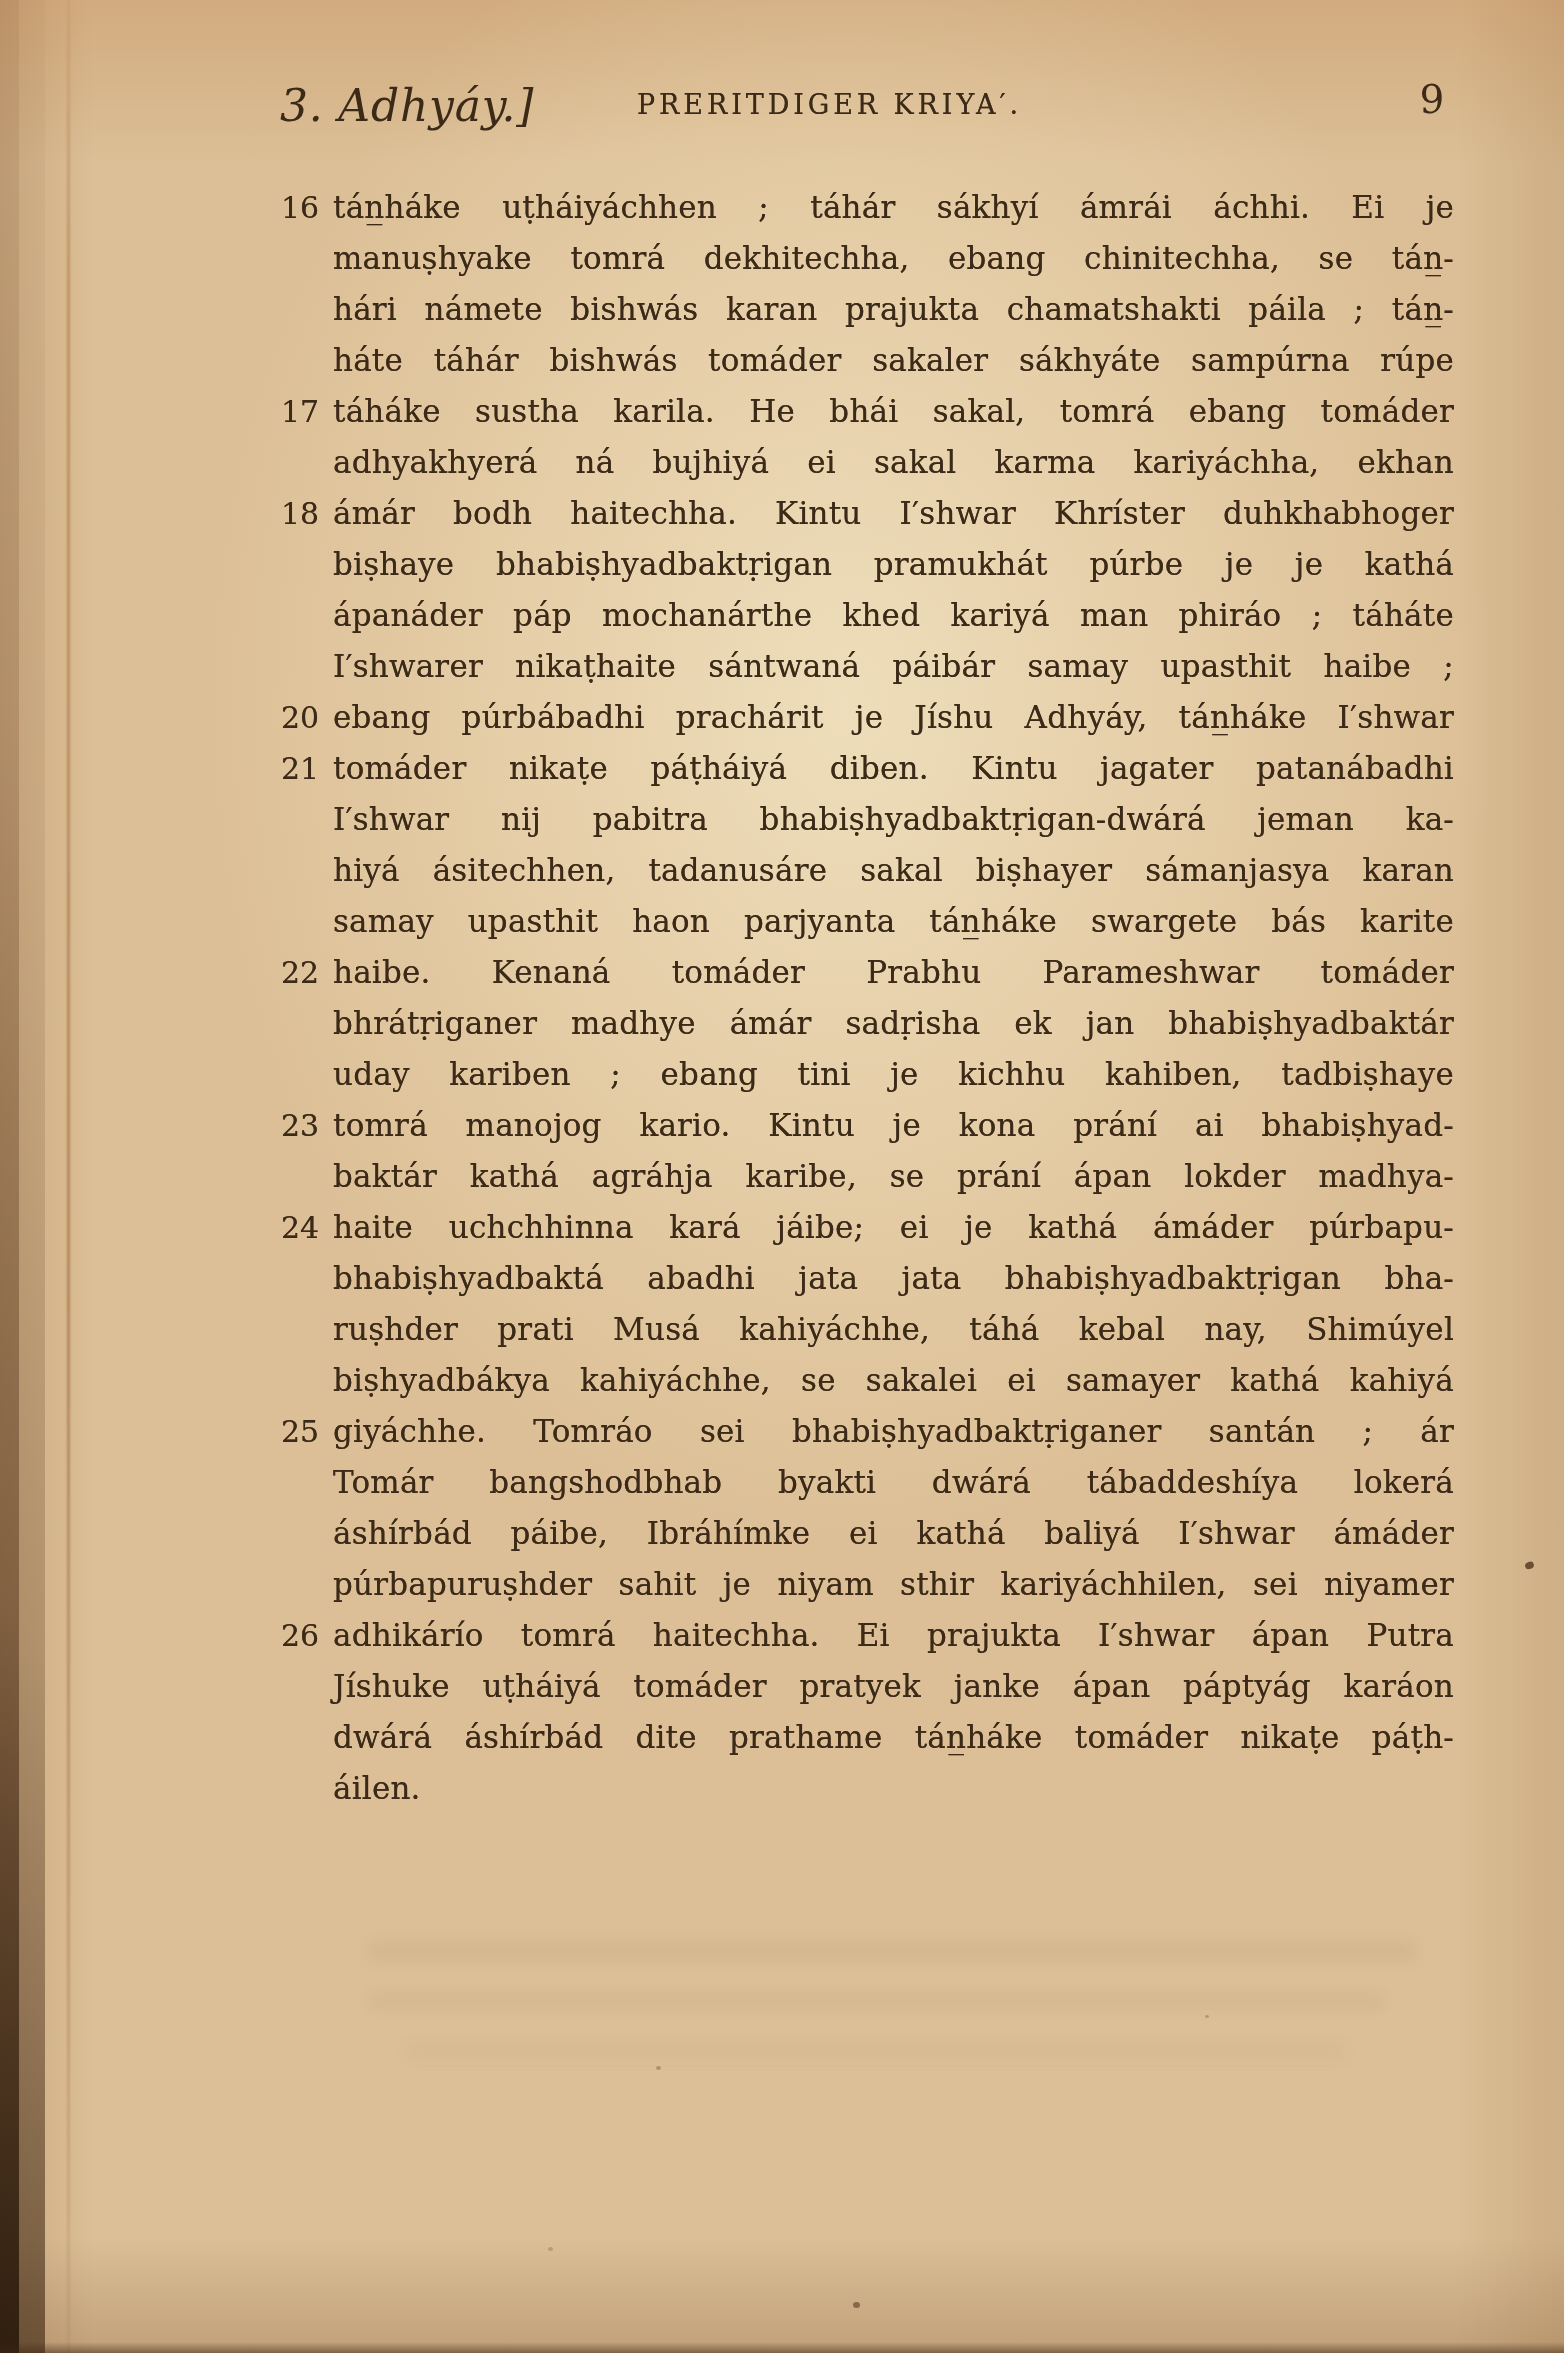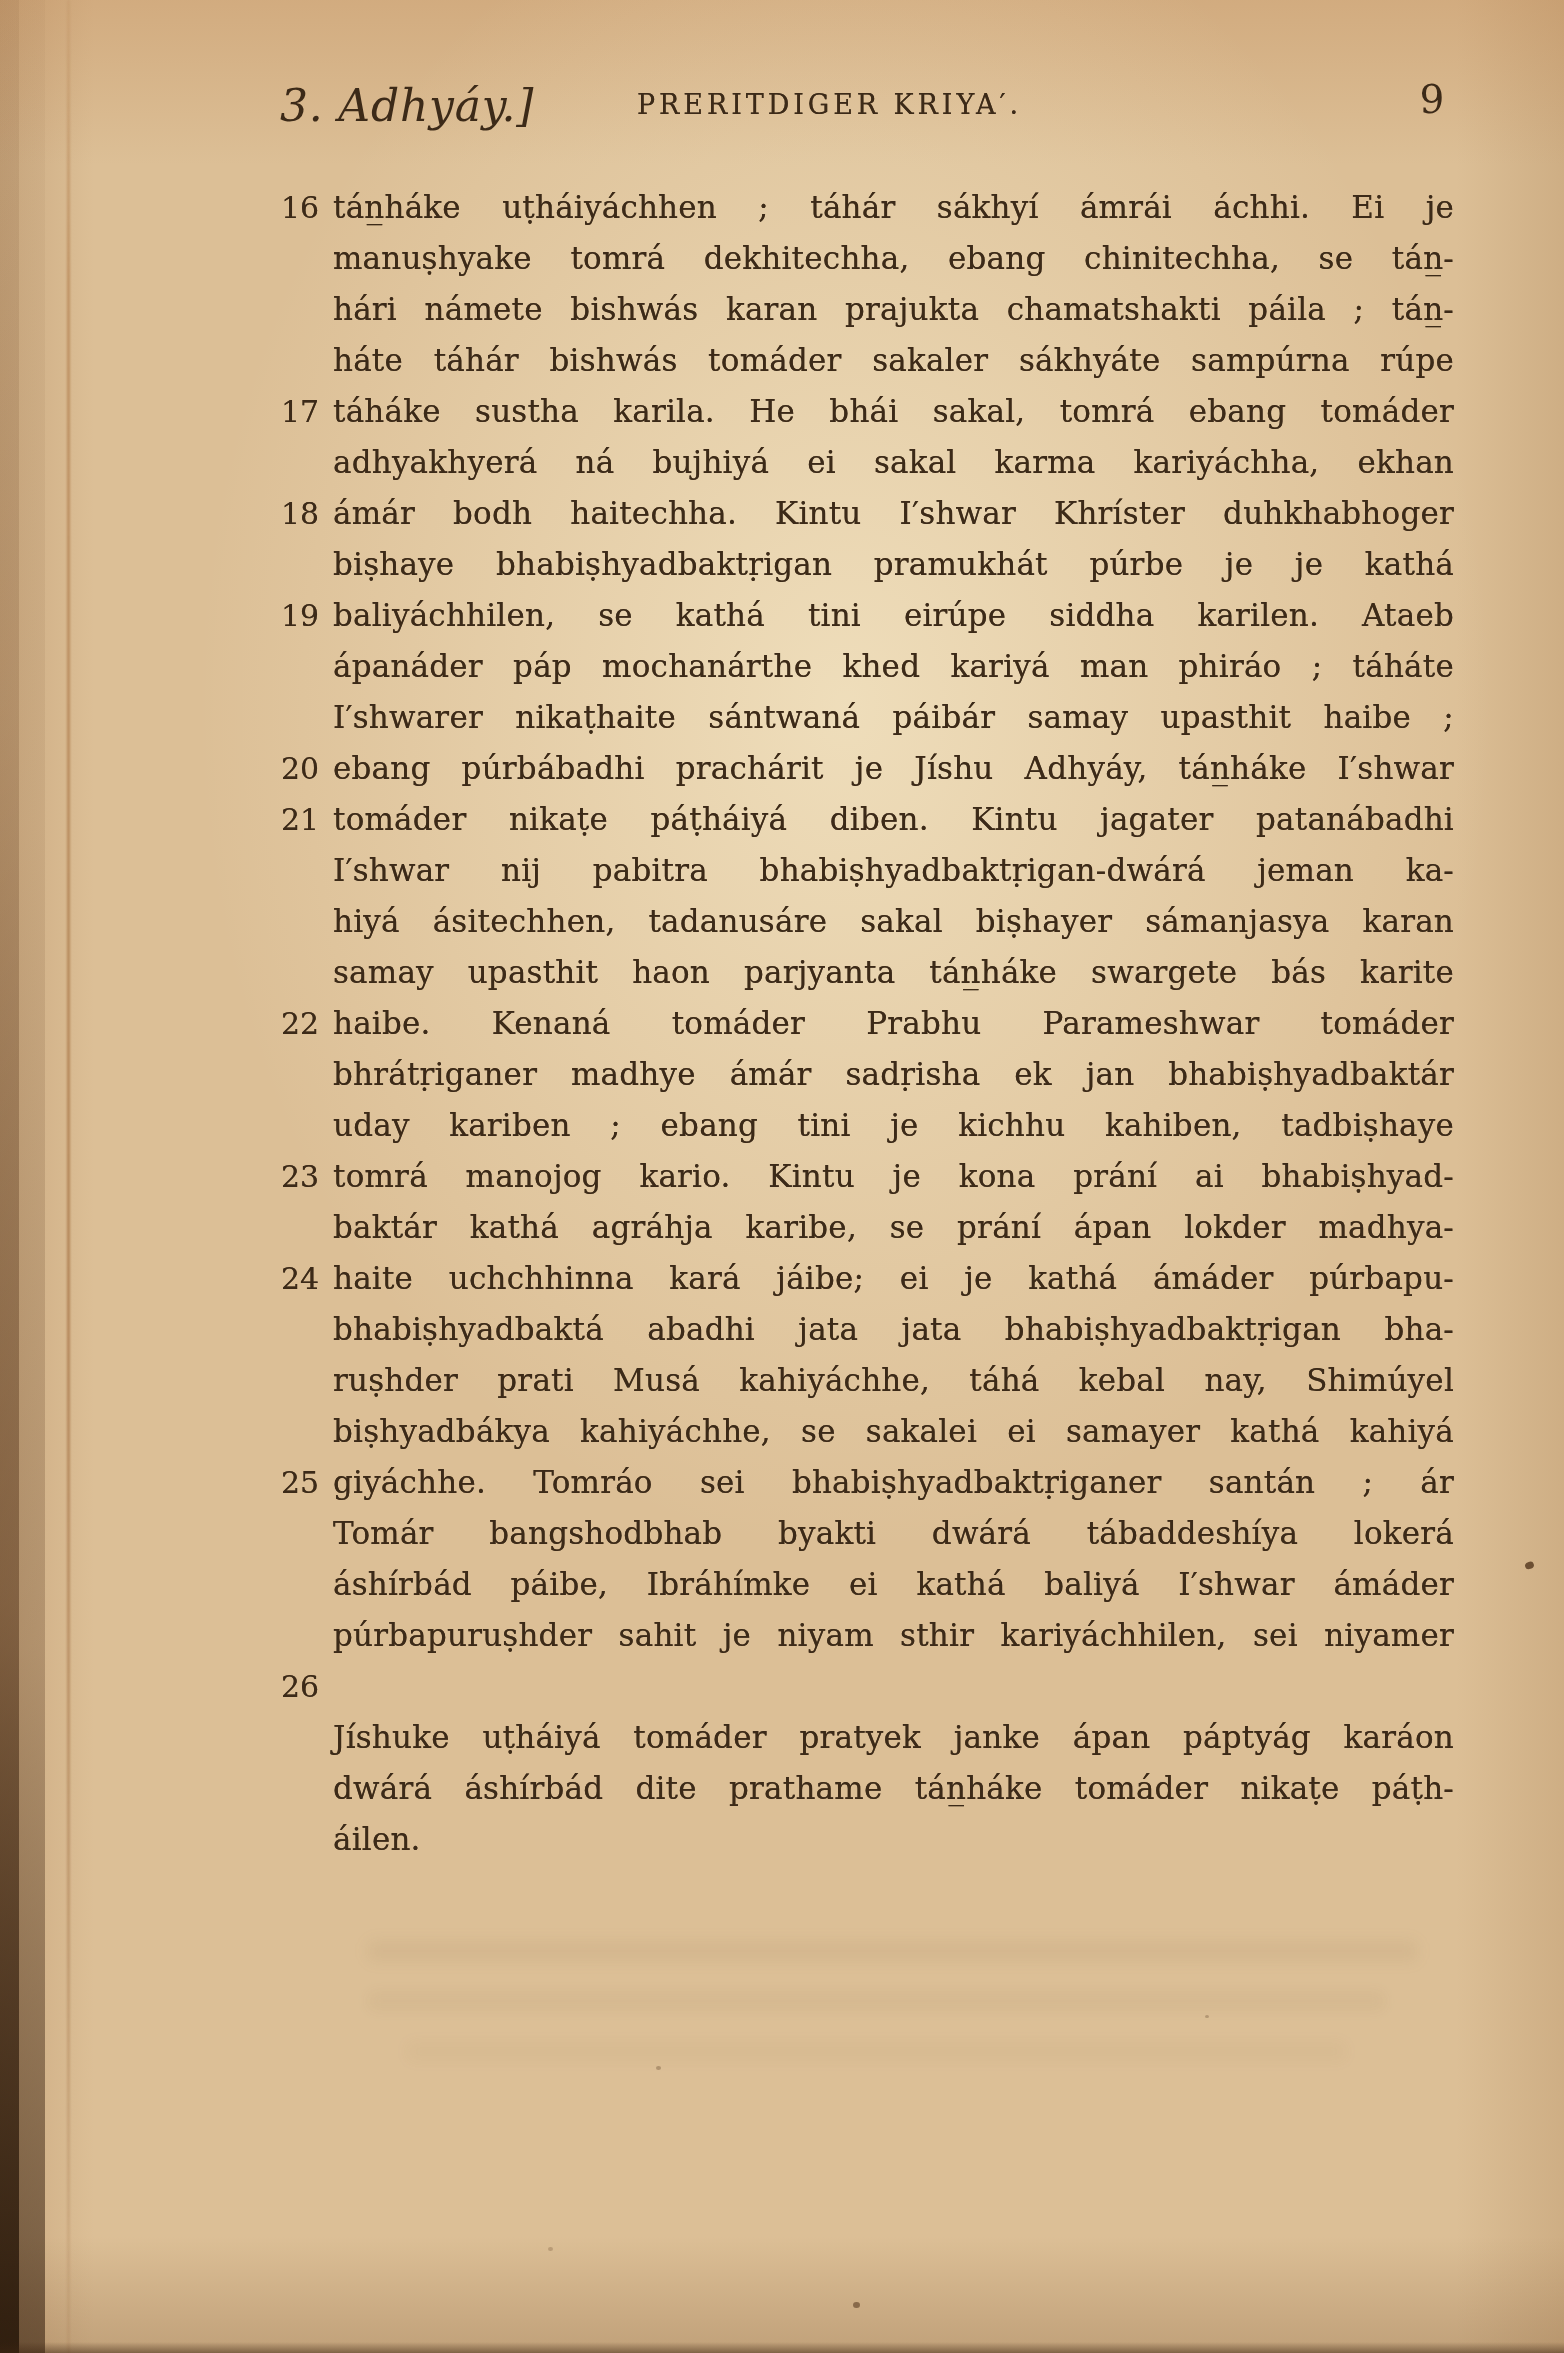--- a/index.html
+++ b/index.html
@@ -138,24 +138,20 @@
   <div class="line">
     <span class="verse">18</span>
     <span class="text">ámár bodh haitechha. Kintu I′shwar Khríster duhkhabhoger</span>
   </div>
 
   <div class="line">
     
     <span class="text">biṣhaye bhabiṣhyadbaktṛigan pramukhát púrbe je je kathá</span>
   </div>
 
-  <div class="line">
-    <span class="verse">19</span>
-    <span class="text">baliyáchhilen, se kathá tini eirúpe siddha karilen. Ataeb</span>
-  </div>
 
   <div class="line">
     
     <span class="text">ápanáder páp mochanárthe khed kariyá man phiráo ; táháte</span>
   </div>
 
   <div class="line">
     
     <span class="text">I′shwarer nikaṭhaite sántwaná páibár samay upasthit haibe ;</span>
   </div>
@@ -245,20 +241,21 @@
     <span class="text">áshírbád páibe, Ibráhímke ei kathá baliyá I′shwar ámáder</span>
   </div>
 
   <div class="line">
     
     <span class="text">púrbapuruṣhder sahit je niyam sthir kariyáchhilen, sei niyamer</span>
   </div>
 
   <div class="line">
     <span class="verse">26</span>
+    <span class="text">adhikárío tomrá haitechha. Ei prajukta I′shwar ápan Putra</span>
   </div>
 
   <div class="line">
     
     <span class="text">Jíshuke uṭháiyá tomáder pratyek janke ápan páptyág karáon</span>
   </div>
 
   <div class="line">
     
     <span class="text">dwárá áshírbád dite prathame tán̲háke tomáder nikaṭe páṭh-</span>

